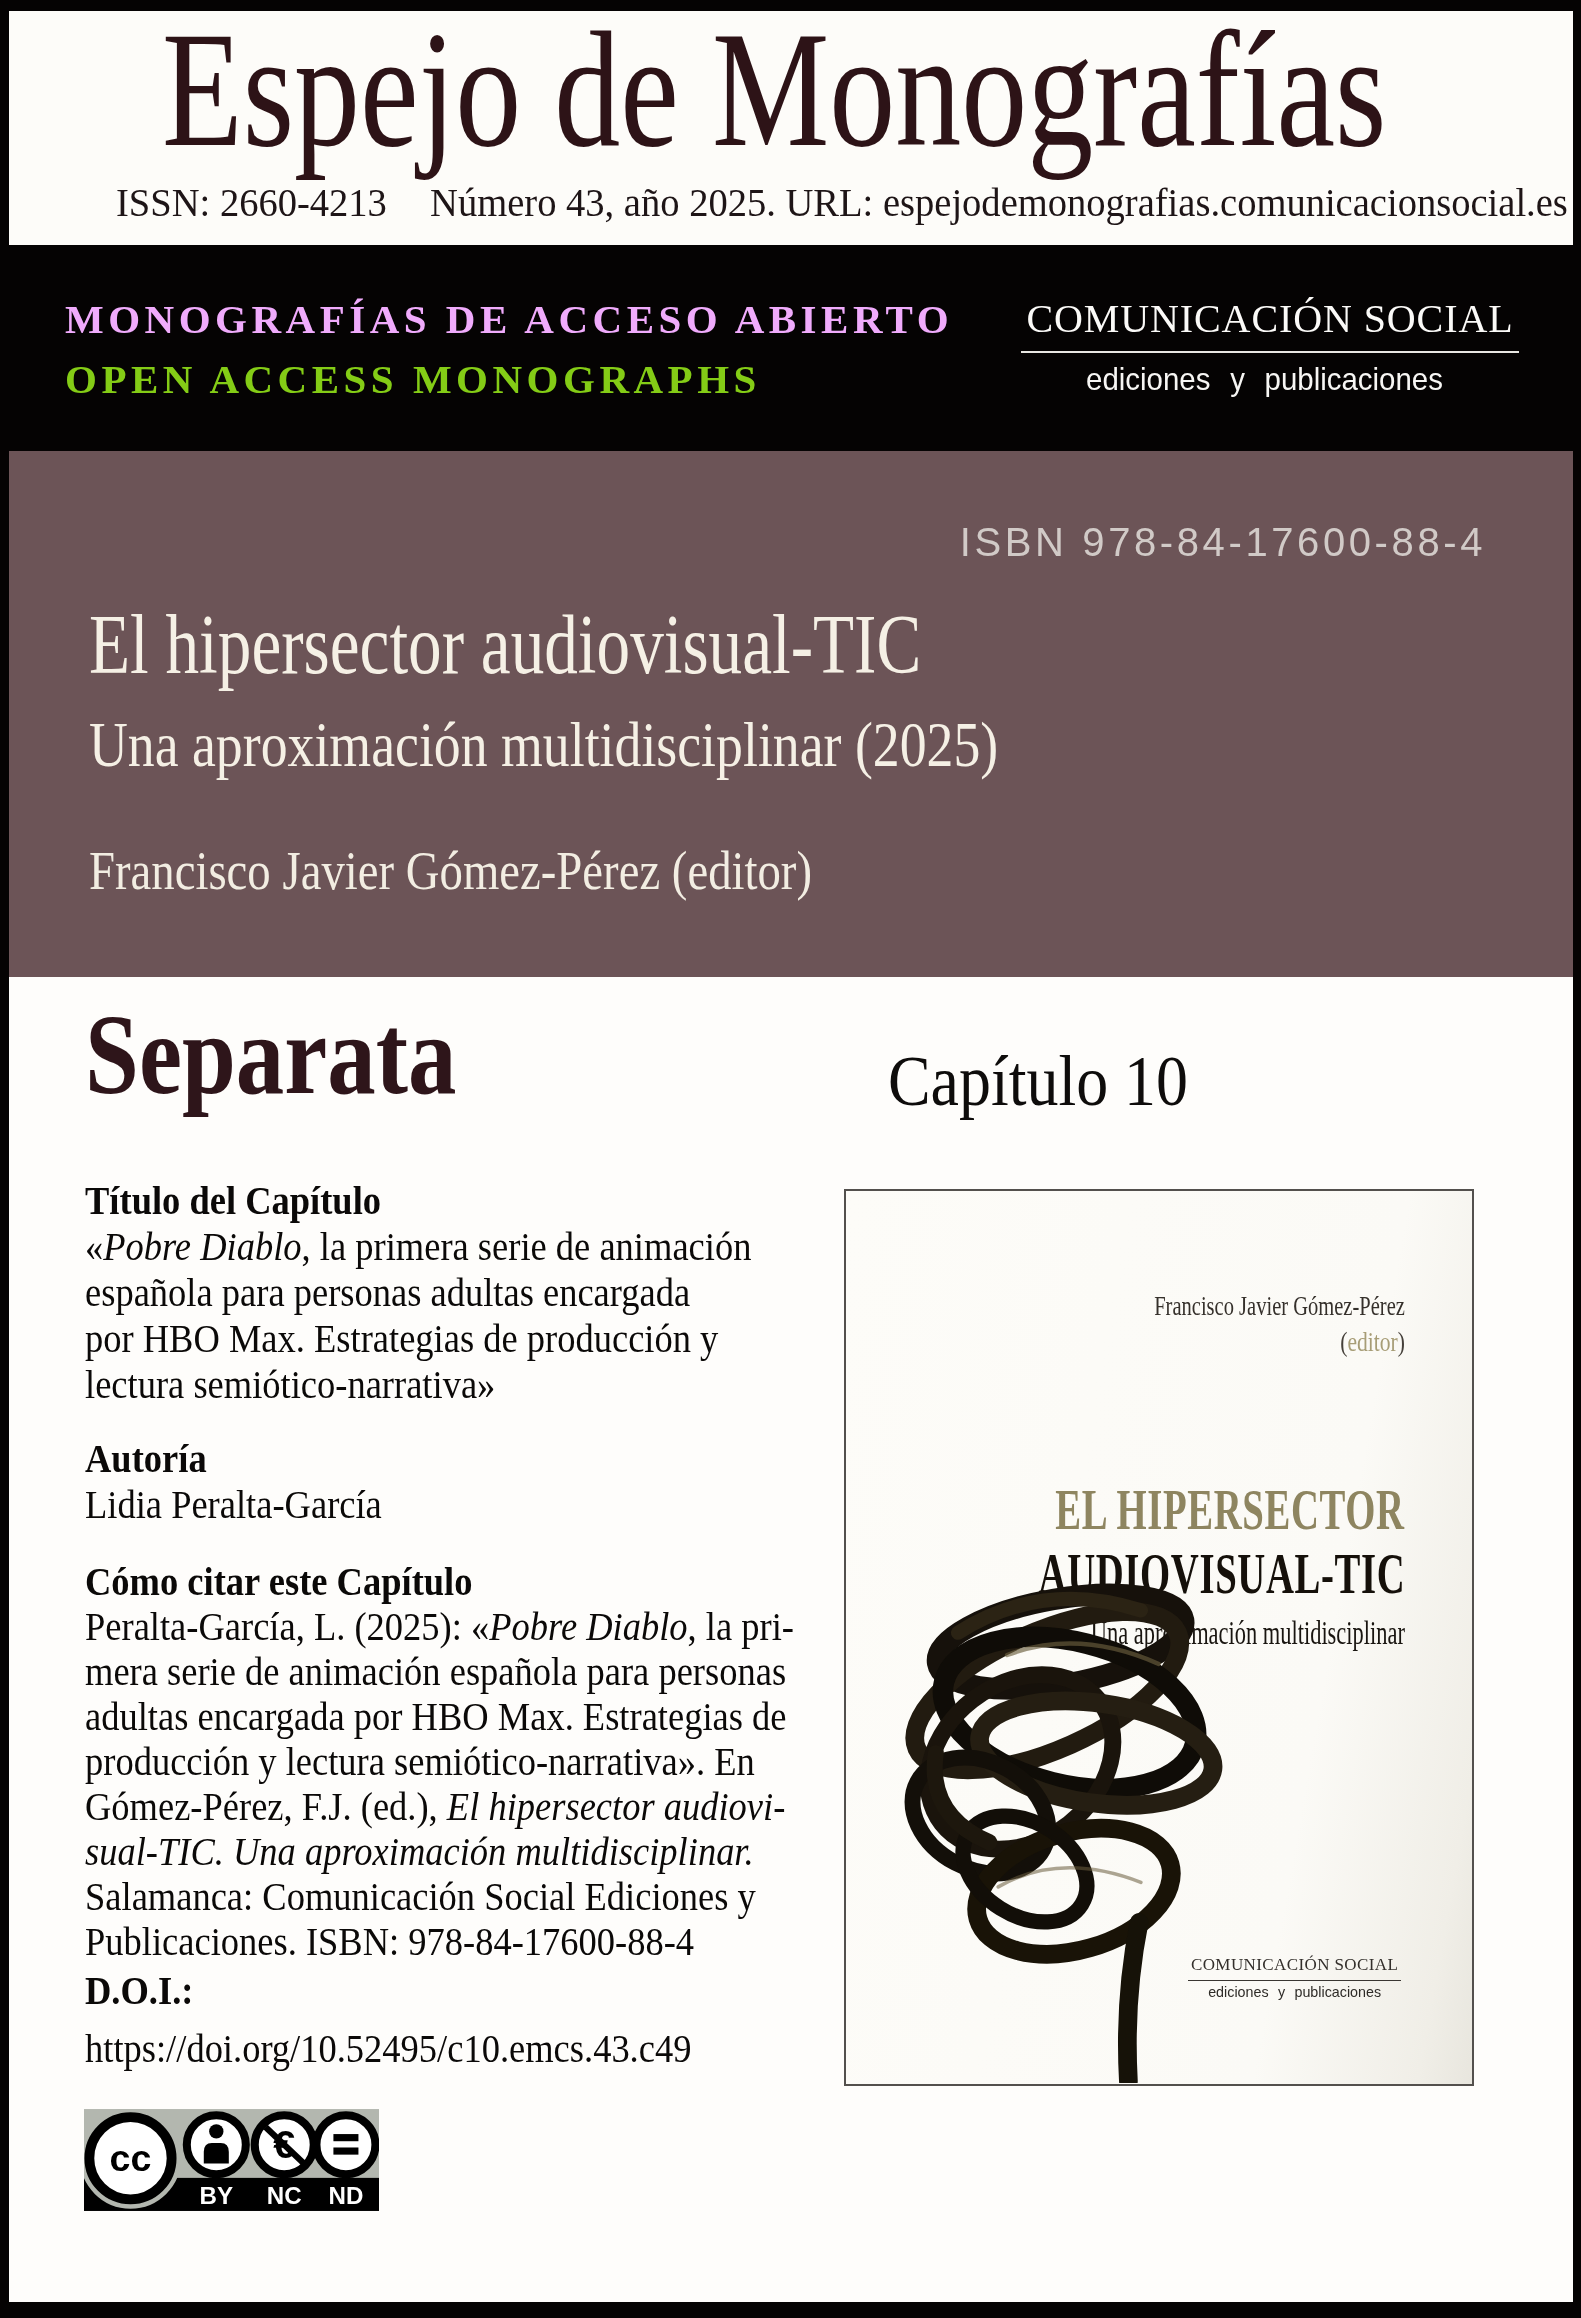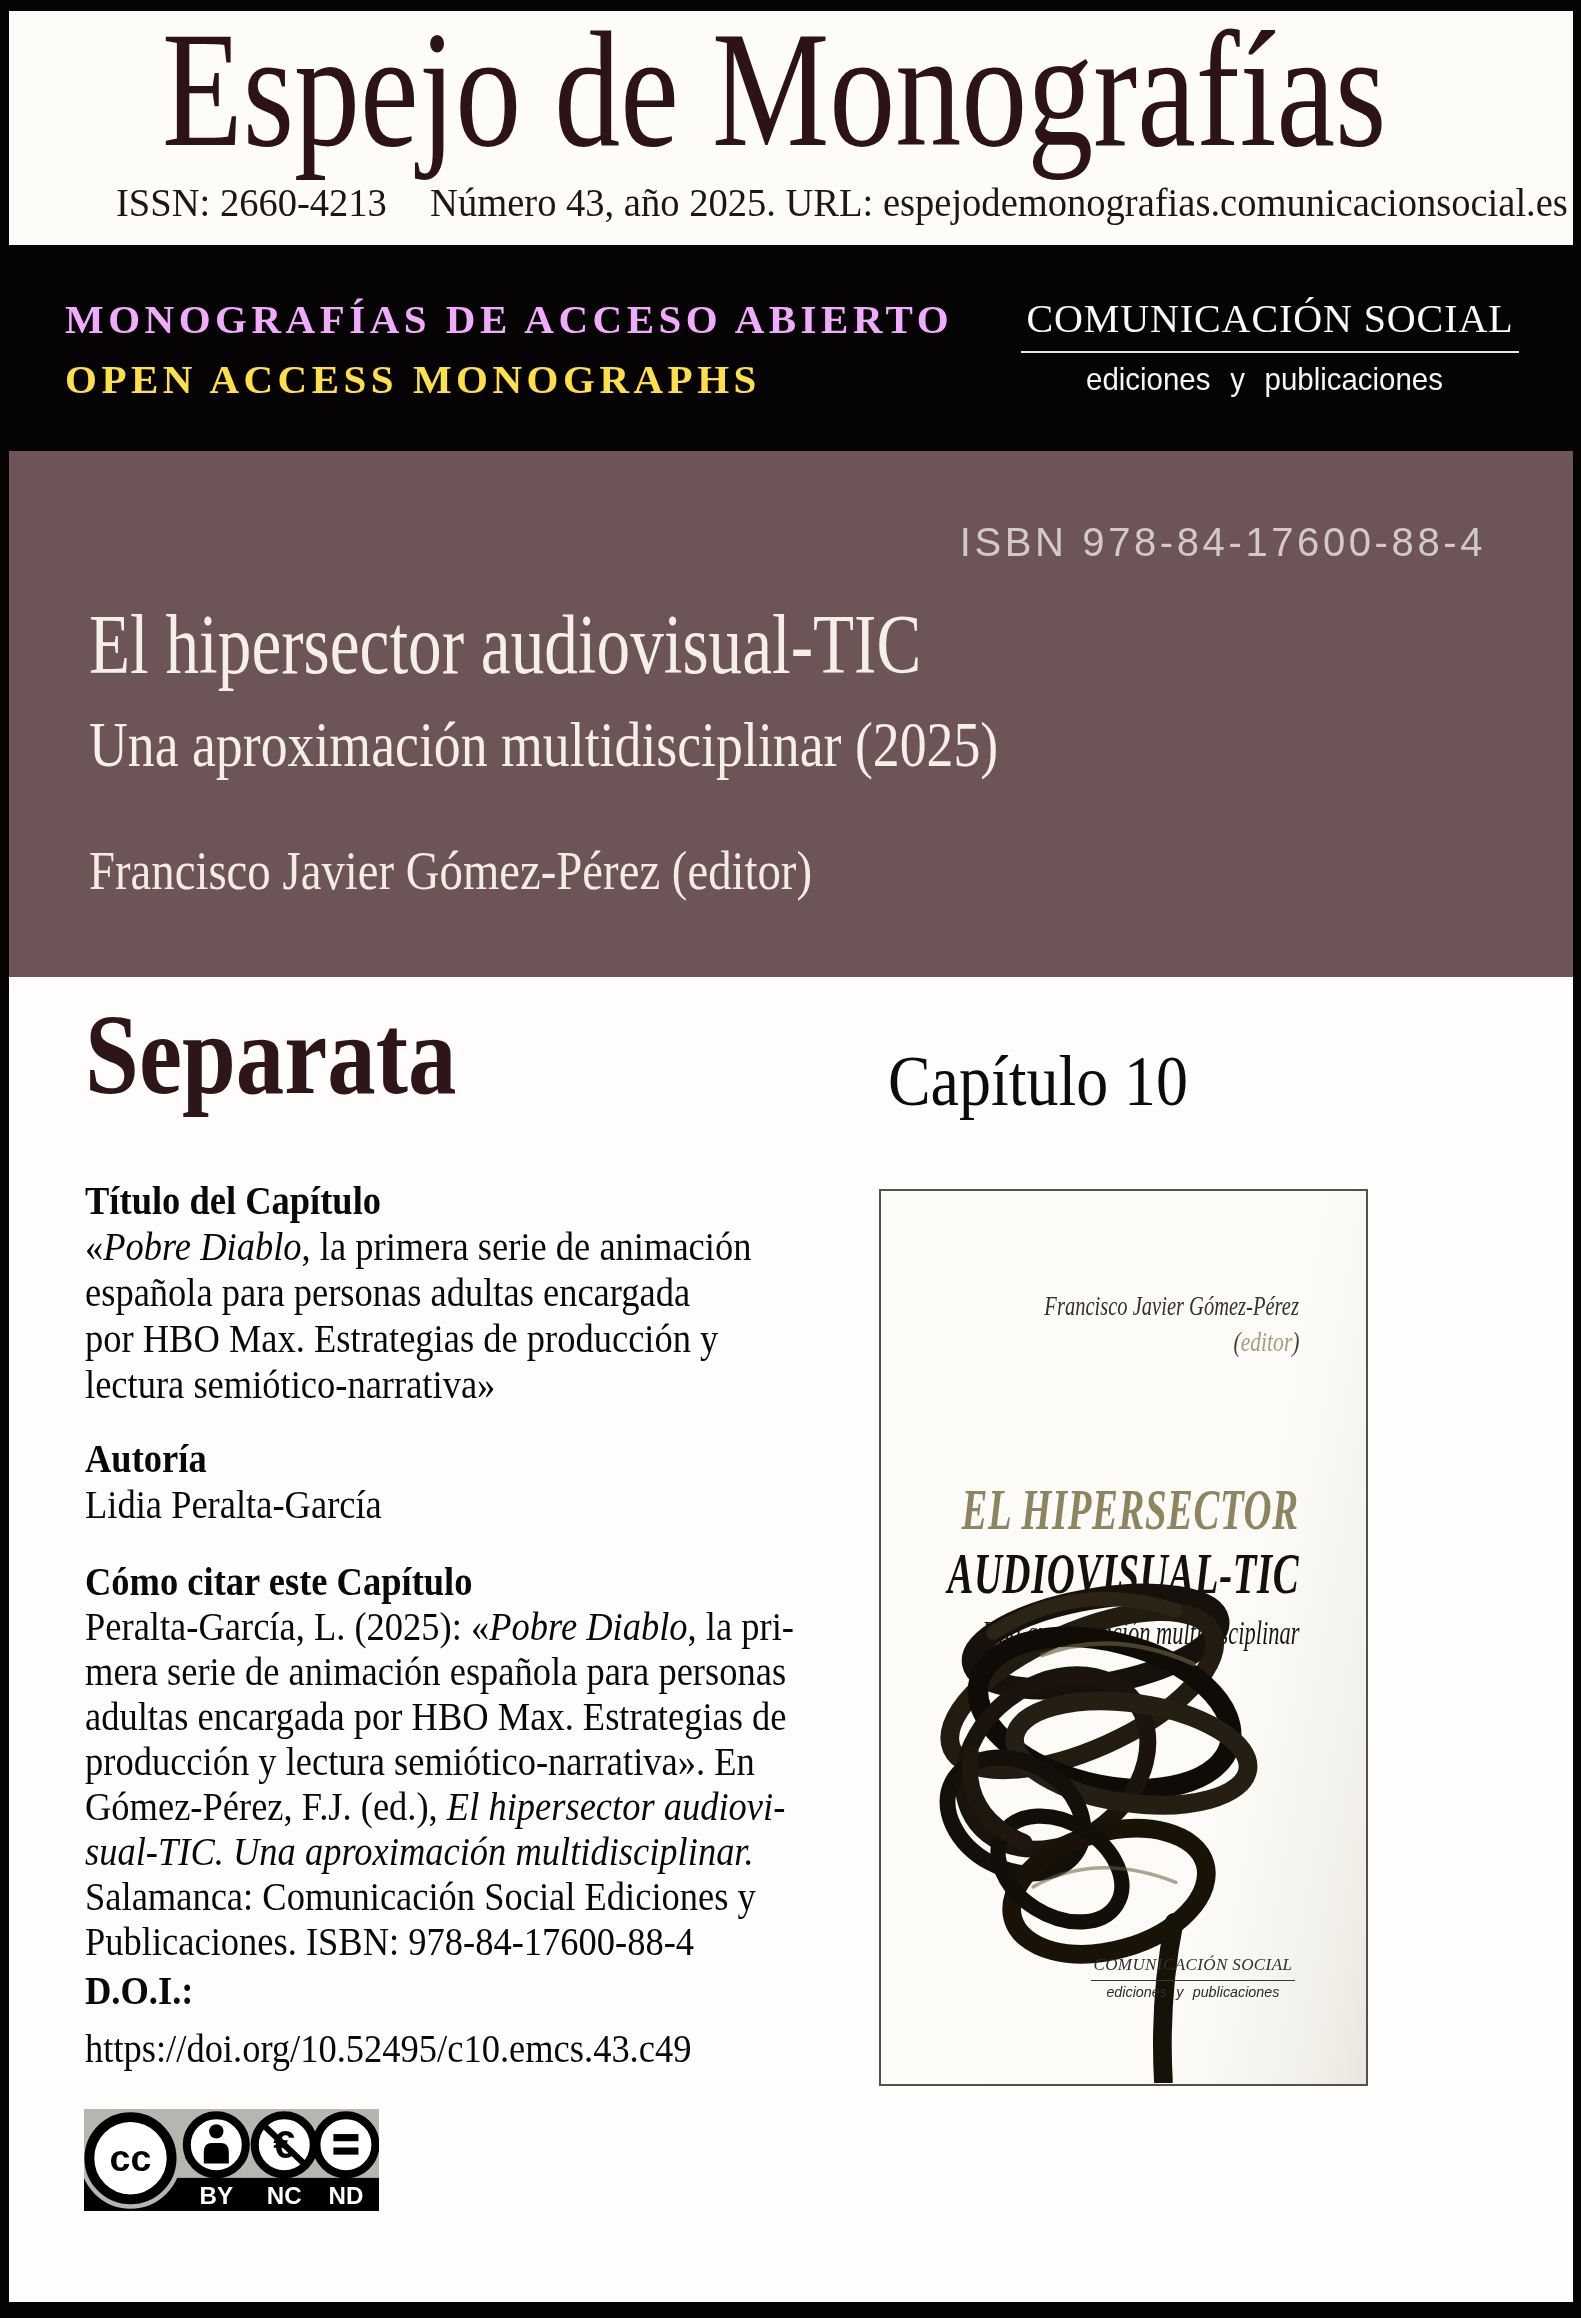--- a/index.html
+++ b/index.html
@@ -12,21 +12,21 @@
   .masthead-title{left:9px;top:7.1px;width:1236px;text-align:right;
     font-size:165px;line-height:1;font-weight:normal;color:#2d1317;white-space:nowrap;}
   .masthead-title span{display:inline-block;transform:scaleX(.80);transform-origin:50% 50%;}
   .issn-line{left:116px;top:178px;font-size:41px;color:#1e1517;white-space:nowrap;
     transform:scaleX(.94);transform-origin:0 0;}
   .issn-line .part2{margin-left:46px;}
 
   
   .band-black{left:0;top:245px;width:1581px;height:205px;background:#050303;}
   .band-line-es{left:65px;top:295px;font-size:41px;letter-spacing:4.5px;color:#f0abfc;white-space:nowrap;font-weight:bold;}
-  .band-line-en{left:65px;top:355px;font-size:41px;letter-spacing:4.5px;color:#fde047;white-space:nowrap;font-weight:bold;}
+  .band-line-en{left:65px;top:355px;font-size:41px;letter-spacing:4.5px;color:#84cc16;white-space:nowrap;font-weight:bold;}
   .pub-logo{left:1021px;top:295px;width:487px;text-align:center;color:#fbfaf8;}
   .pub-logo .pname{display:inline-block;font-size:40px;letter-spacing:0.9px;white-space:nowrap;
      padding:0 5.4px 9px 5.4px;border-bottom:2.7px solid #e9e7e3;}
   .pub-logo .ptag{margin-top:8px;font-family:"Liberation Sans",sans-serif;font-size:32px;
      word-spacing:12.5px;color:#f7f6f4;transform:scaleX(.92);transform-origin:50% 0;white-space:nowrap;}
 
   
   .band-mauve{left:9px;top:451px;width:1564px;height:527px;background:#6c5457;}
   .isbn{right:95px;top:491px;font-family:"Liberation Sans",sans-serif;font-size:40px;
      letter-spacing:3.6px;color:#d1cac7;white-space:nowrap;margin-top:29px;}
@@ -51,23 +51,23 @@
   .left-col .cl{font-size:41px;line-height:45px;white-space:nowrap;}
   .left-col .gap1{height:28.6px;} .left-col .gap2{height:32px;}
   .left-col .doi-h{margin-top:4.5px;}
   .left-col .doi-u{margin-top:13.4px;font-size:41px;line-height:45px;white-space:nowrap;}
   .it{font-style:italic;}
 
   
   .cc-badge{left:84px;top:2109px;width:295px;height:102px;}
 
   
-  .cover{left:879px;top:1189px;width:489px;height:897px;box-sizing:border-box;
+  .cover{left:844px;top:1189px;width:630px;height:897px;box-sizing:border-box;
      border:2.7px solid #53504d;
-     background:linear-gradient(100deg,#fdfcf8 0%,#fbfaf6 72%,#f0eee7 93%,#e8e6de 100%);font-style:italic;}
+     background:linear-gradient(100deg,#fdfcf8 0%,#fbfaf6 72%,#f0eee7 93%,#e8e6de 100%);}
   .cv{position:absolute;right:67px;white-space:nowrap;}
   .cv-author{top:100px;font-size:27px;color:#35302b;transform:scaleX(.76);transform-origin:100% 0;}
   .cv-editor{top:136px;font-size:27px;color:#45403a;transform:scaleX(.80);transform-origin:100% 0;}
   .cv-editor .ew{color:#a79d76;}
   .cv-t1{top:286px;font-size:57px;letter-spacing:0.9px;color:#8e8560;font-weight:bold;
      transform:scaleX(.68);transform-origin:100% 0;}
   .cv-t2{top:350px;font-size:57px;letter-spacing:0.9px;color:#15100a;font-weight:bold;
      transform:scaleX(.68);transform-origin:100% 0;}
   .cv-sub{top:423px;font-size:34px;color:#191510;transform:scaleX(.66);transform-origin:100% 0;}
   .cv-logo{top:764px;right:71px;text-align:center;color:#332f2b;}

